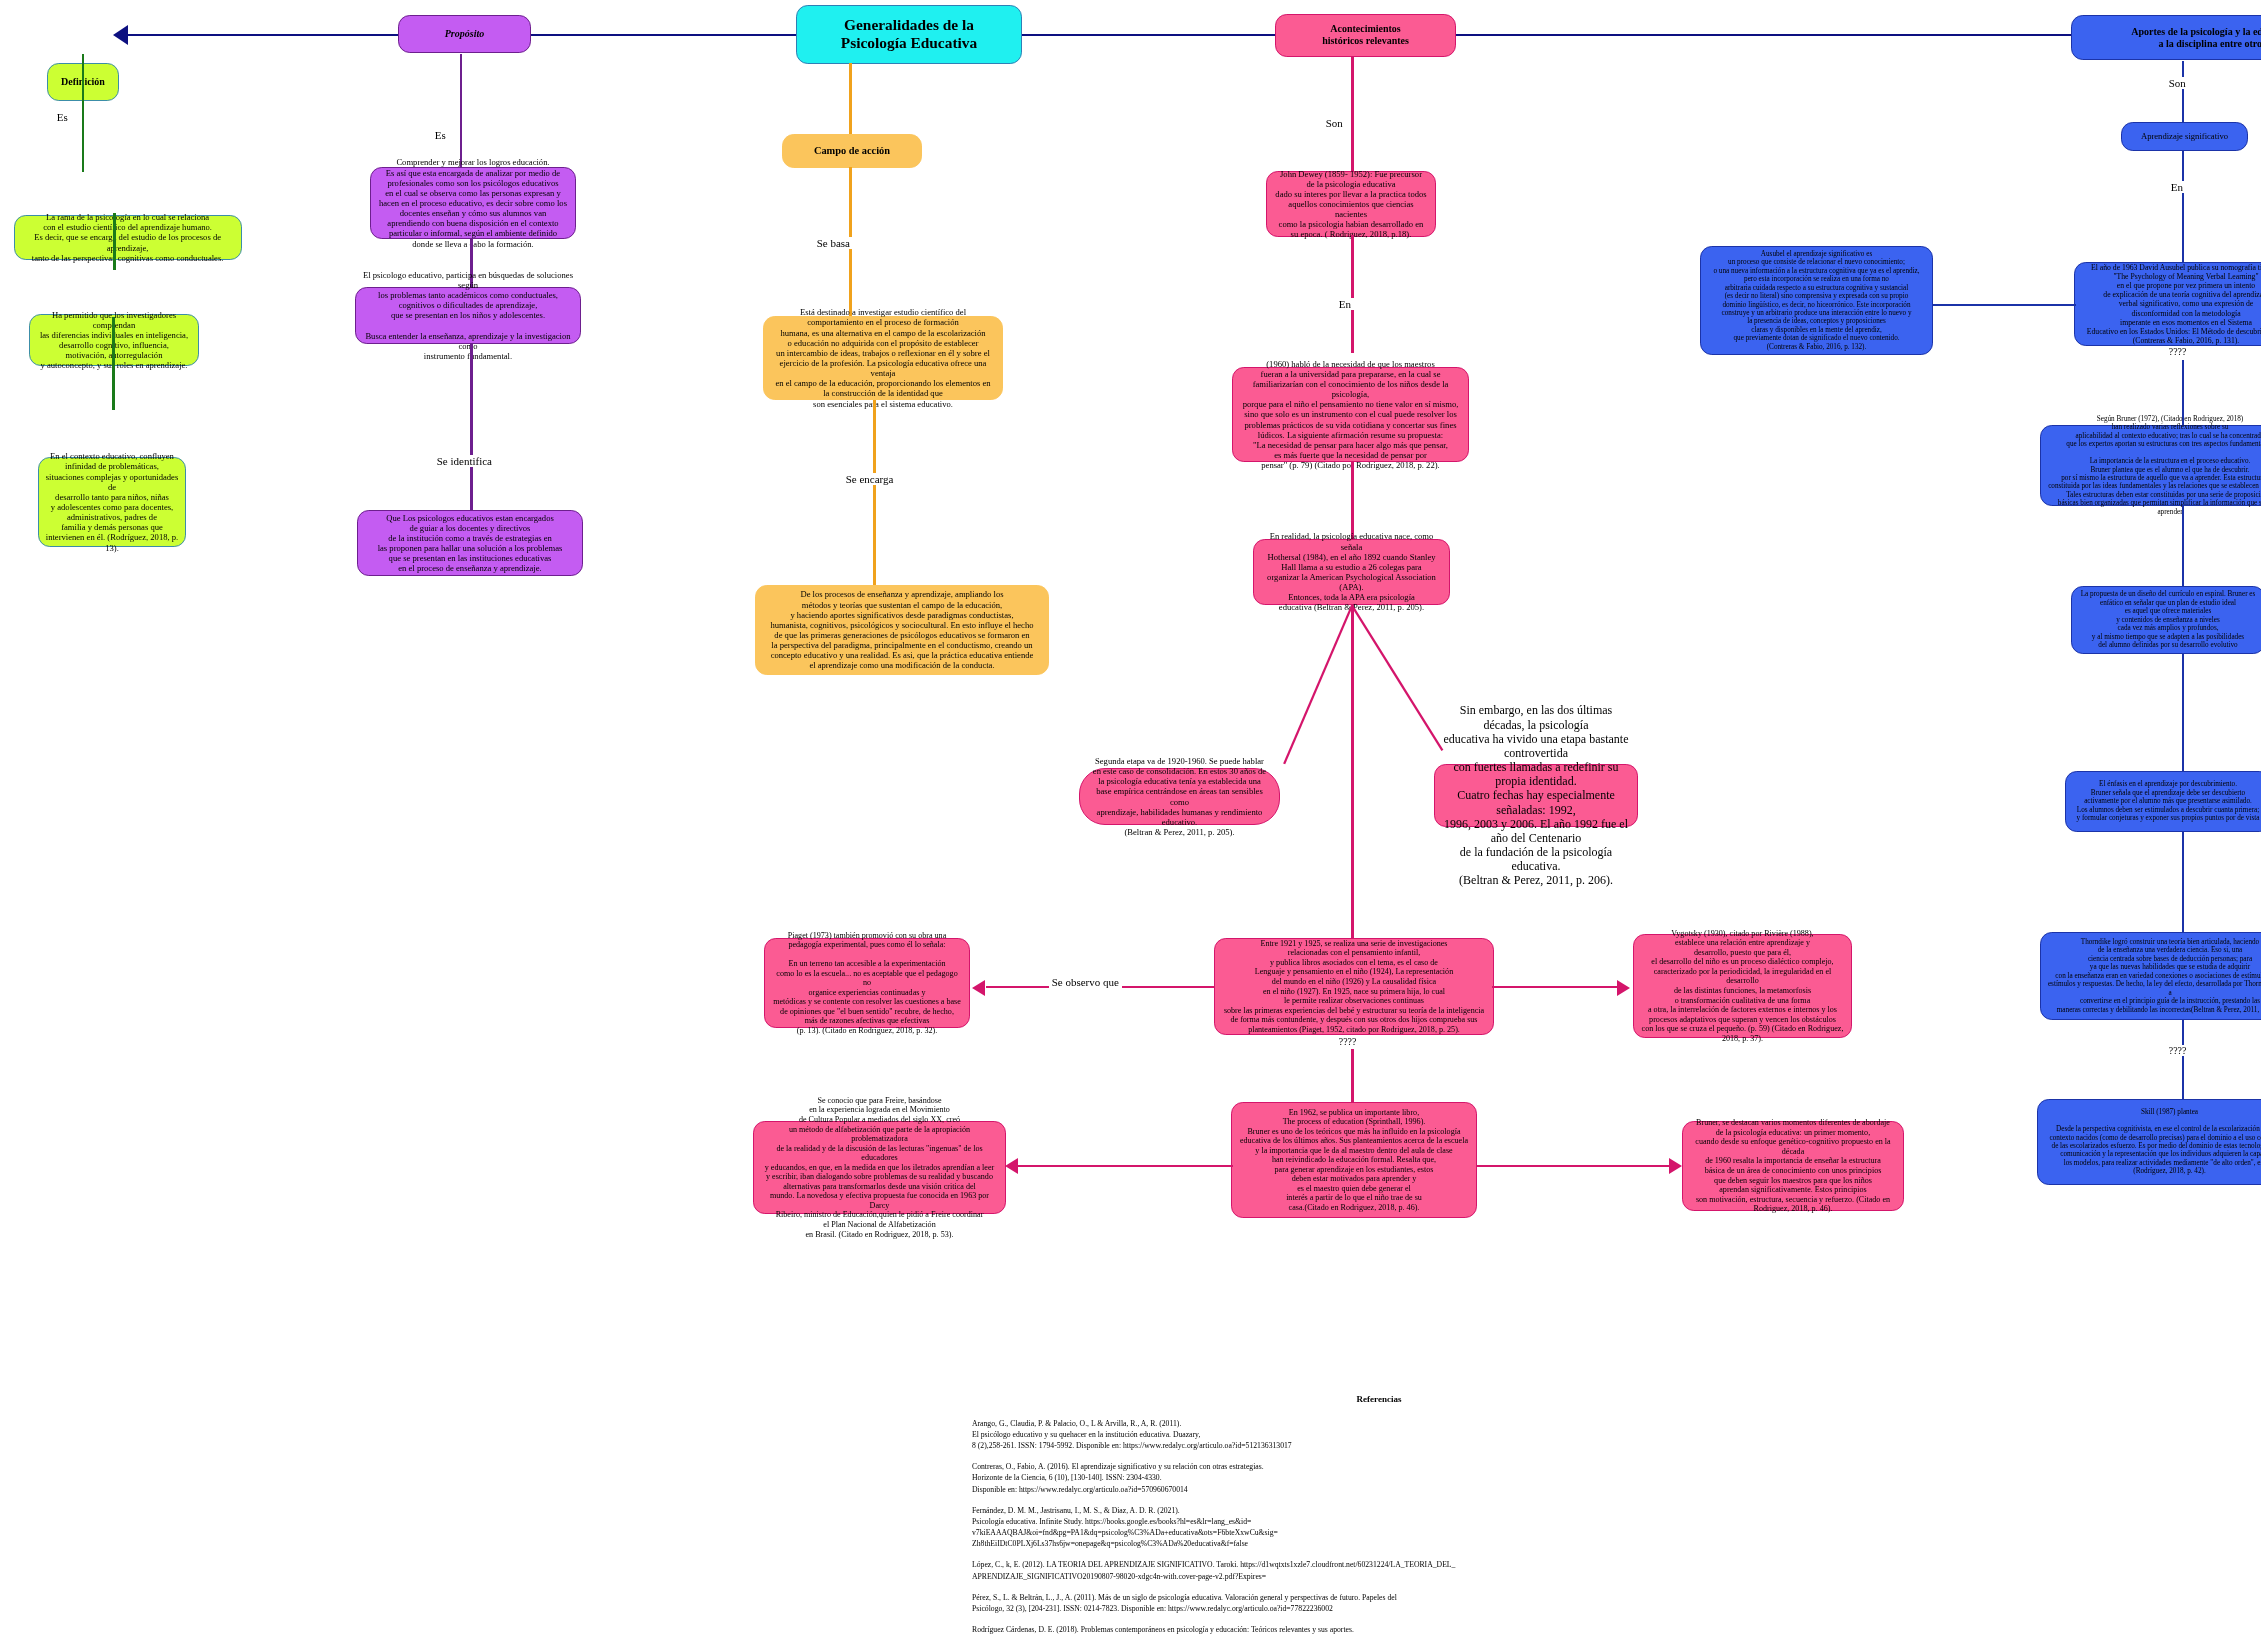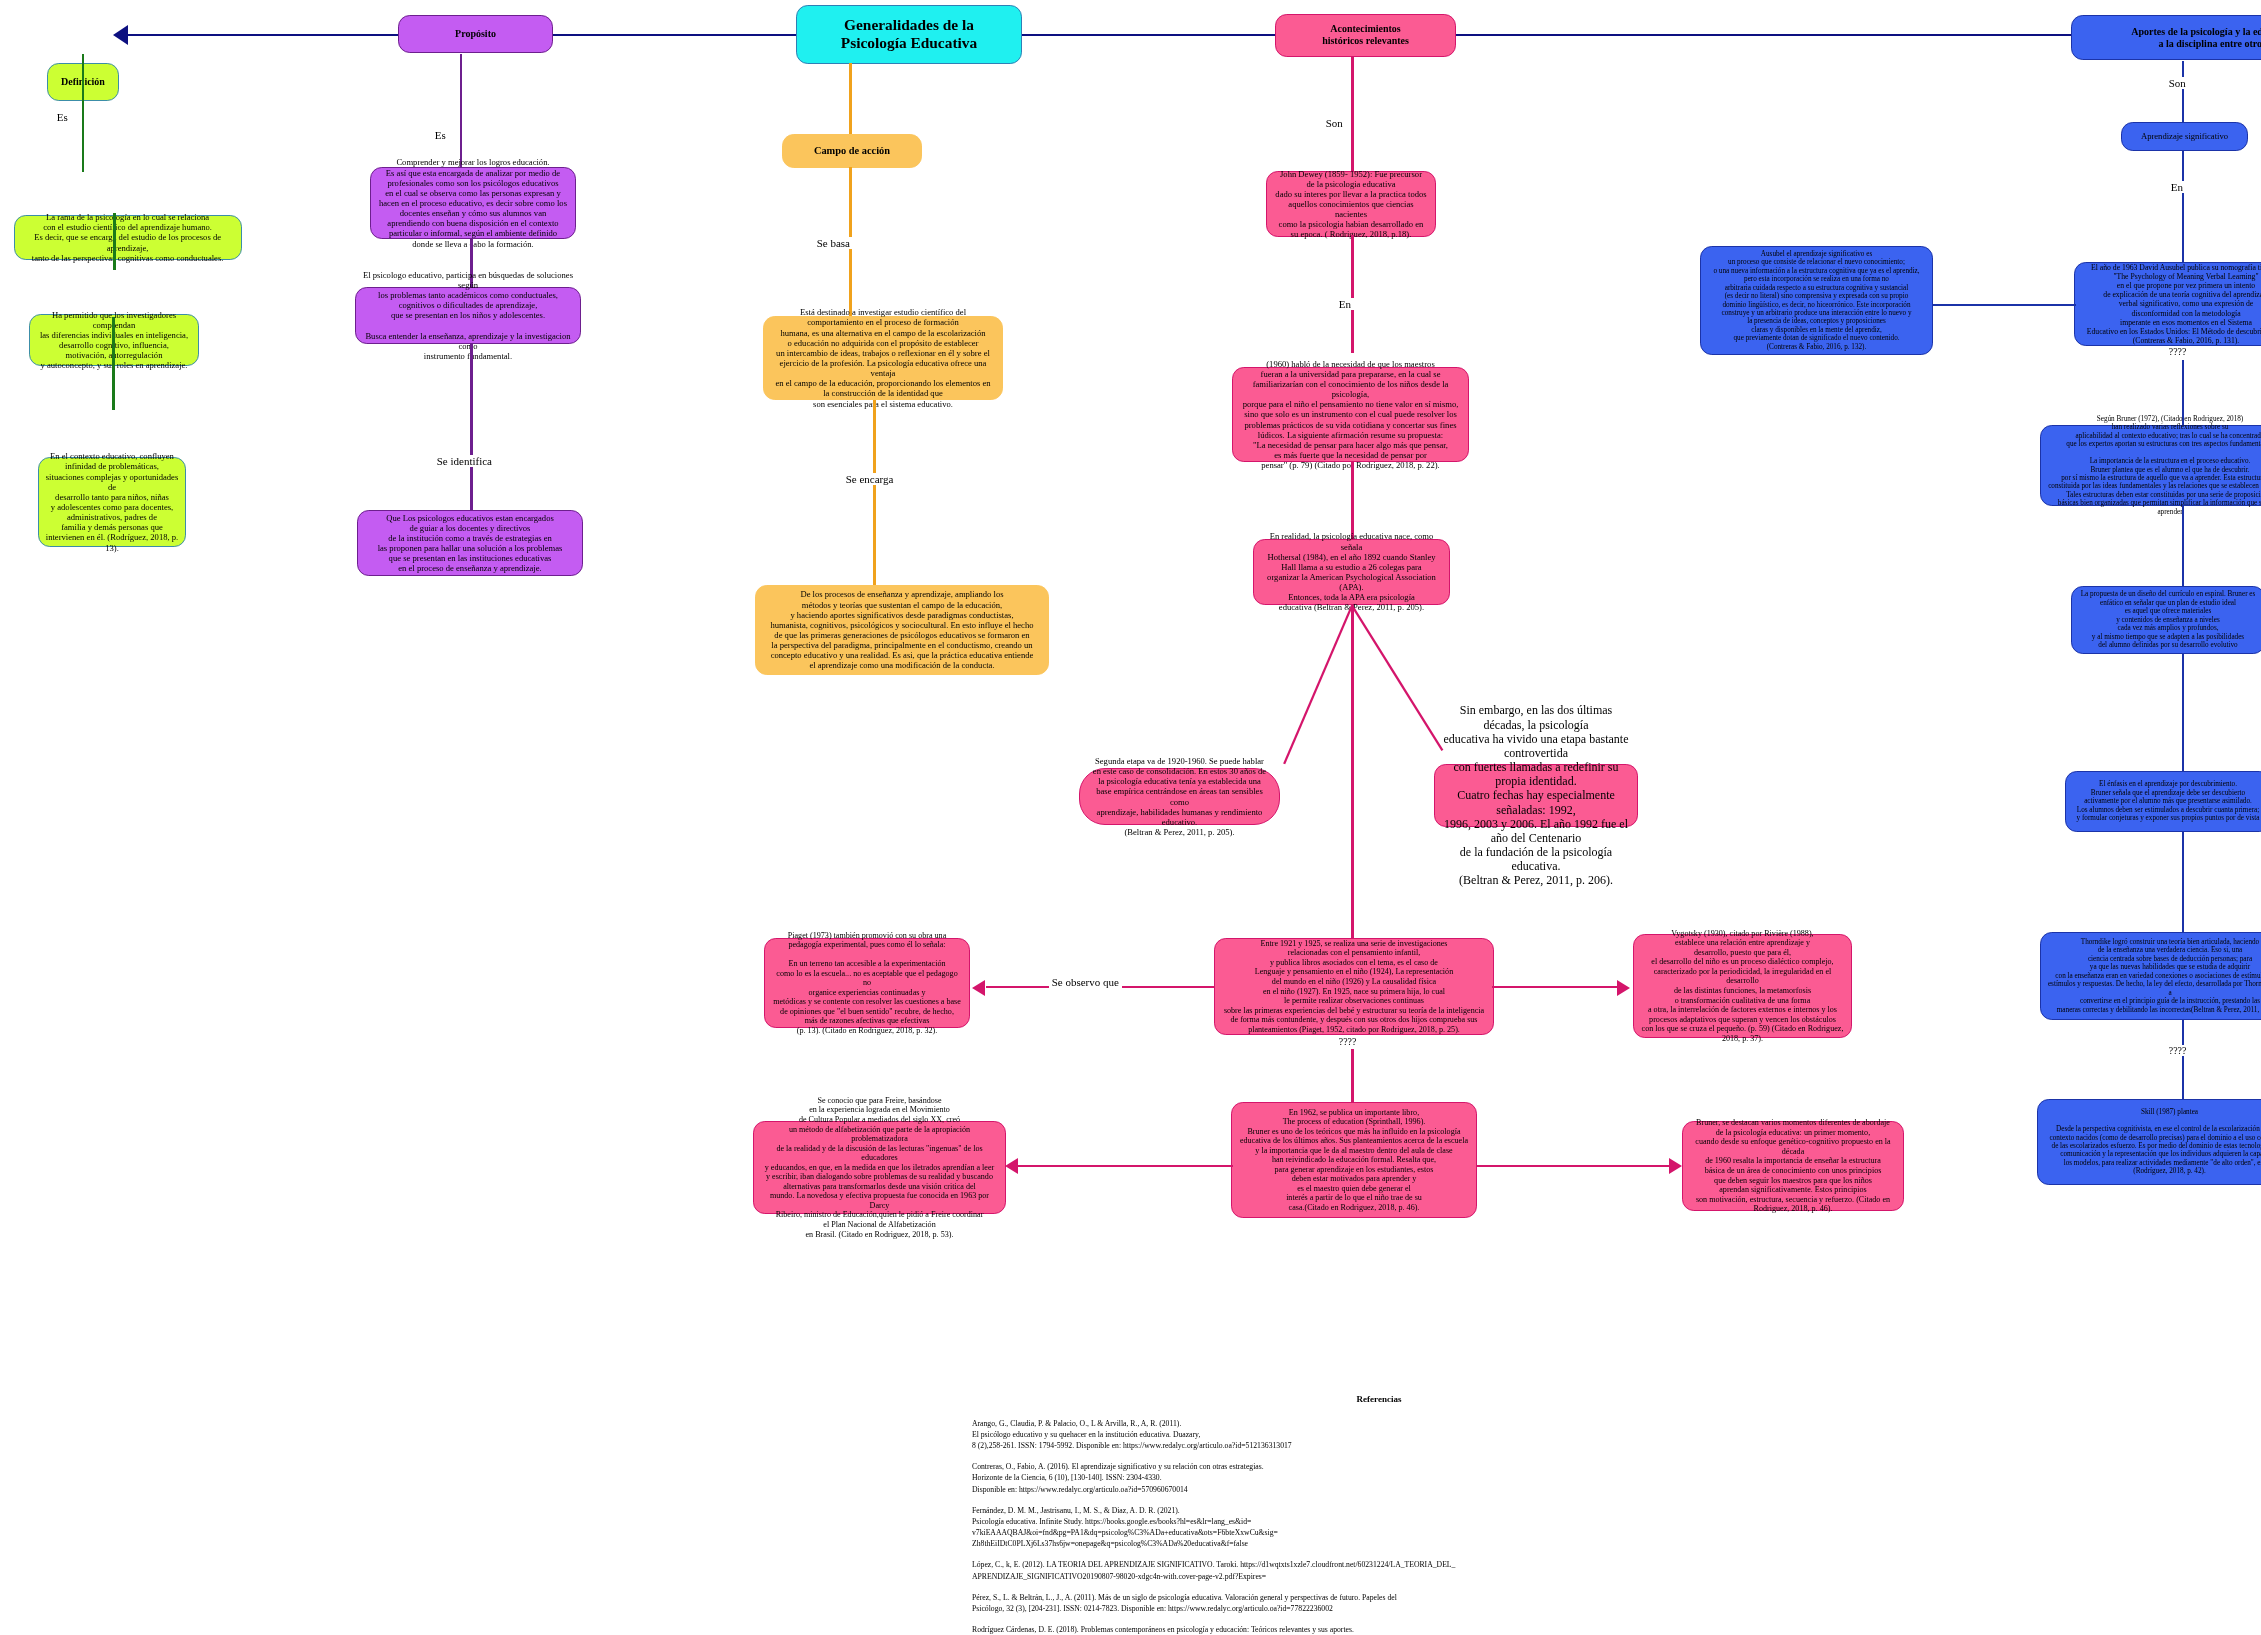--- a/index.html
+++ b/index.html
@@ -54,21 +54,21 @@
   <div class="arrow ar-left" style="left:113px;top:25px;"></div>
   <div class="ln h c-navy" style="left:529px;top:34px;width:271px;"></div>
   <div class="ln h c-navy" style="left:1004px;top:34px;width:317px;"></div>
   <div class="ln h c-navy" style="left:1456px;top:34px;width:647px;"></div>
   <div class="arrow ar-right" style="left:2080px;top:25px;"></div>
 
   <div class="node green title" style="left:47px;top:15.4px;width:72px;height:38px;font-size:10px;">
     <span class="txt">Definición</span>
   </div>
 
-  <div class="node purple title" style="left:398px;top:15.4px;width:155px;height:38px;font-size:10px;">
+  <div class="node purple title" style="left:398px;top:15.4px;width:133px;height:38px;font-size:10px;font-style:italic;">
     <span class="txt">Propósito</span>
   </div>
 
   <div class="node cyan title" style="left:778px;top:4.5px;width:226px;height:59px;font-size:15.4px;margin-left:18px;">
     <span class="txt">Generalidades de la
 Psicología Educativa</span>
   </div>
 
   <div class="node pink title" style="left:1275px;top:13.6px;width:181px;height:43px;font-size:10px;">
     <span class="txt">Acontecimientos

